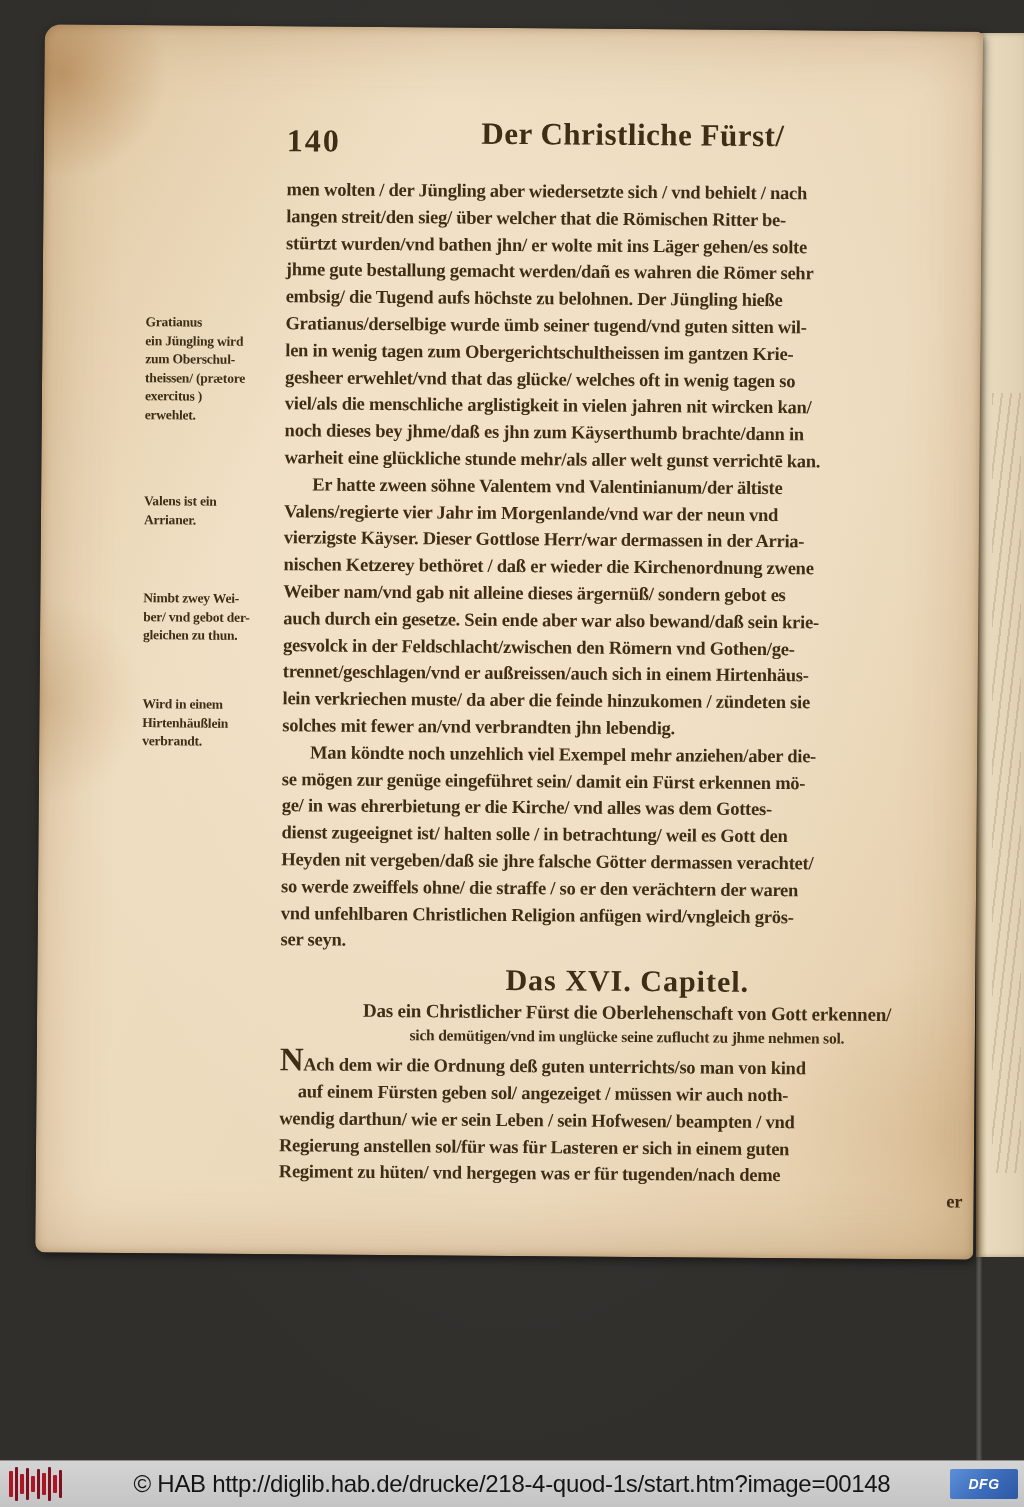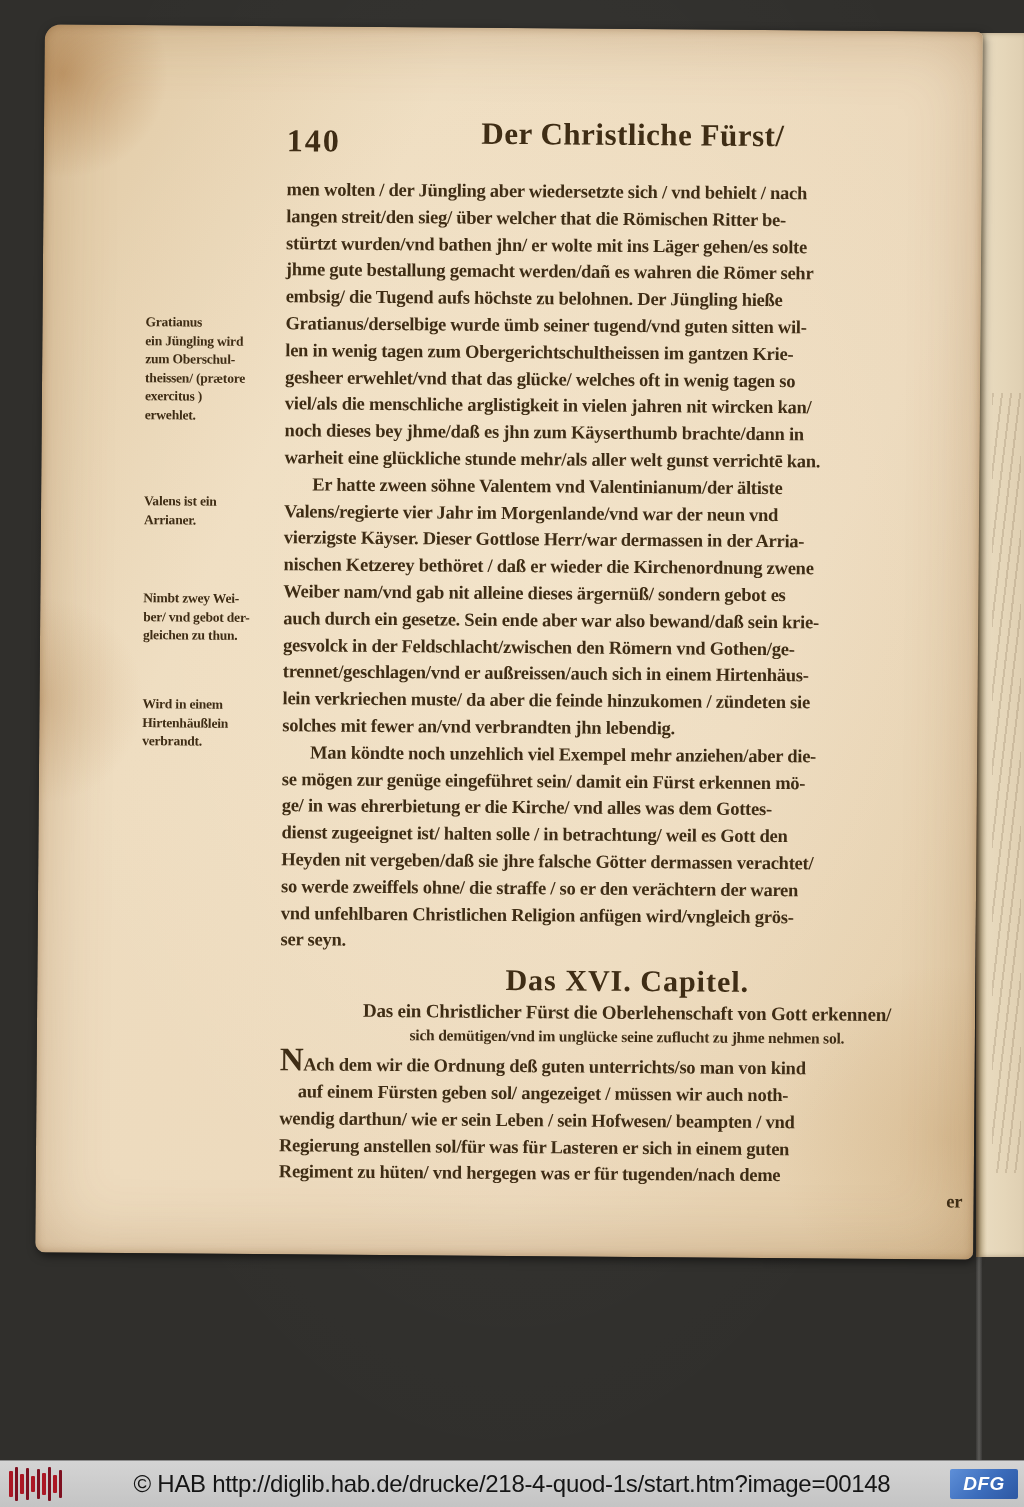--- a/index.html
+++ b/index.html
@@ -96,21 +96,21 @@
   .hab-logo span:nth-child(even){background:#7e1020;width:3px;}
   .footer-url{
     position:absolute;left:0;right:0;top:0;height:46px;line-height:46px;
     text-align:center;font-family:"Liberation Sans",sans-serif;
     font-size:24px;color:#151515;letter-spacing:-0.3px;
   }
   .dfg-logo{
     position:absolute;right:6px;top:8px;width:68px;height:30px;
     background:linear-gradient(135deg,#5e8fd8 0%,#3b6cbb 55%,#2d58a3 100%);
     color:#fff;font-family:"Liberation Sans",sans-serif;font-weight:bold;
-    font-style:italic;font-size:19px;letter-spacing:0.5px;
+    font-style:italic;font-size:14px;letter-spacing:0.5px;
     display:flex;align-items:center;justify-content:center;border-radius:2px;
   }
 </style>
 </head>
 <body>
 
 <div class="facing-edge">
   <div class="ghost-text"></div>
 </div>
 <div class="glass-line"></div>

